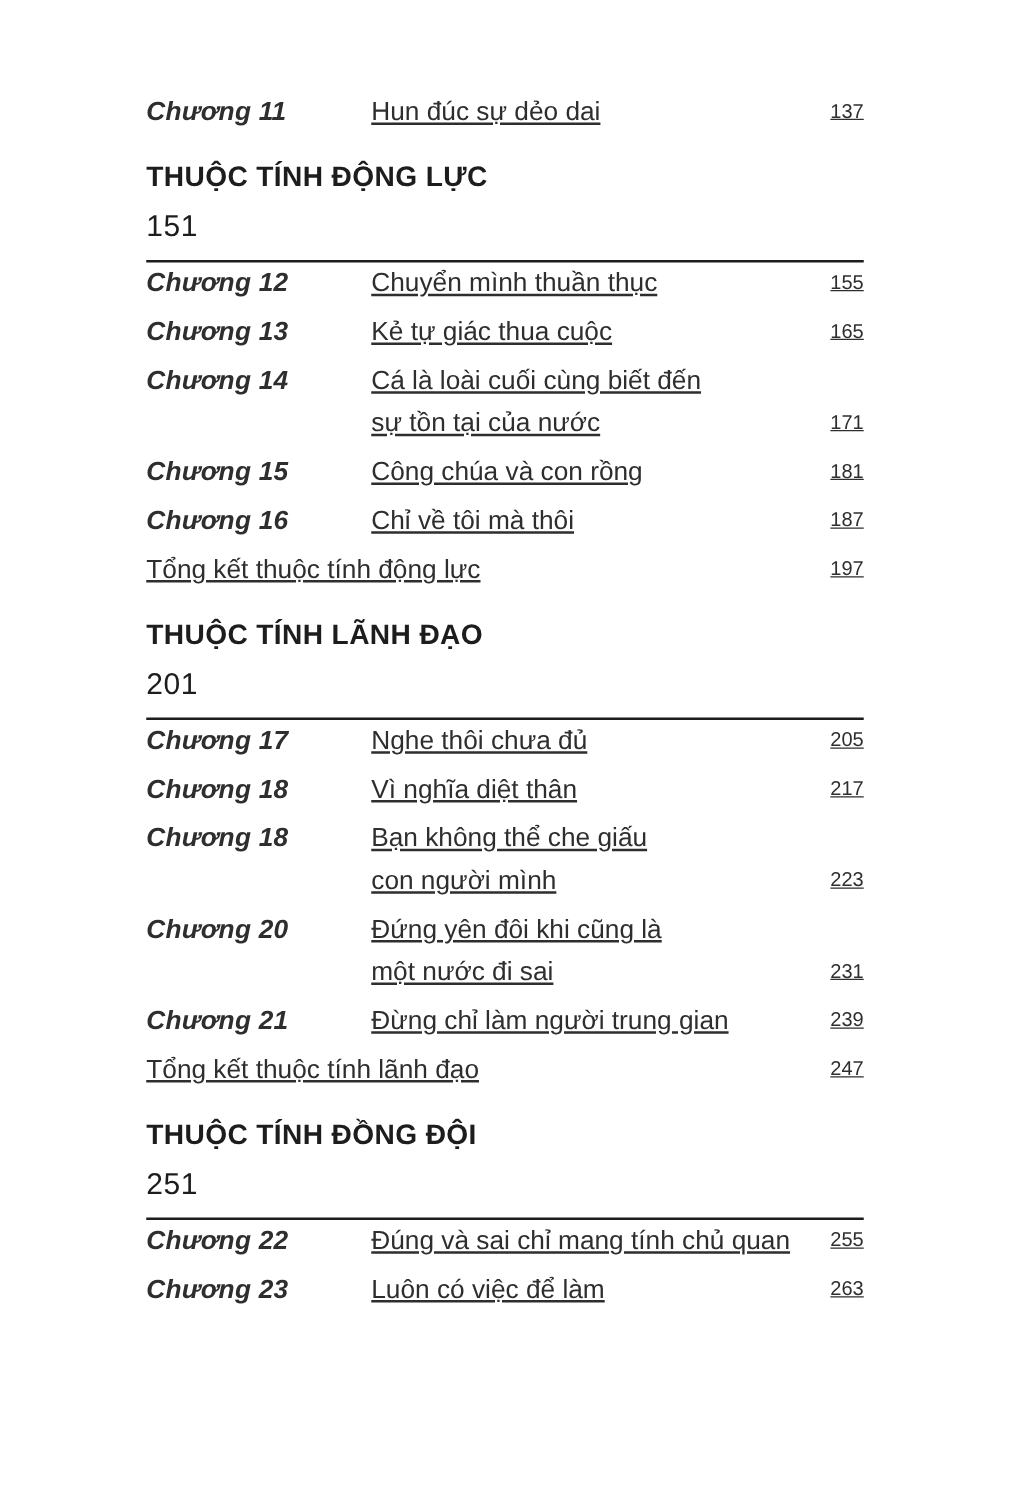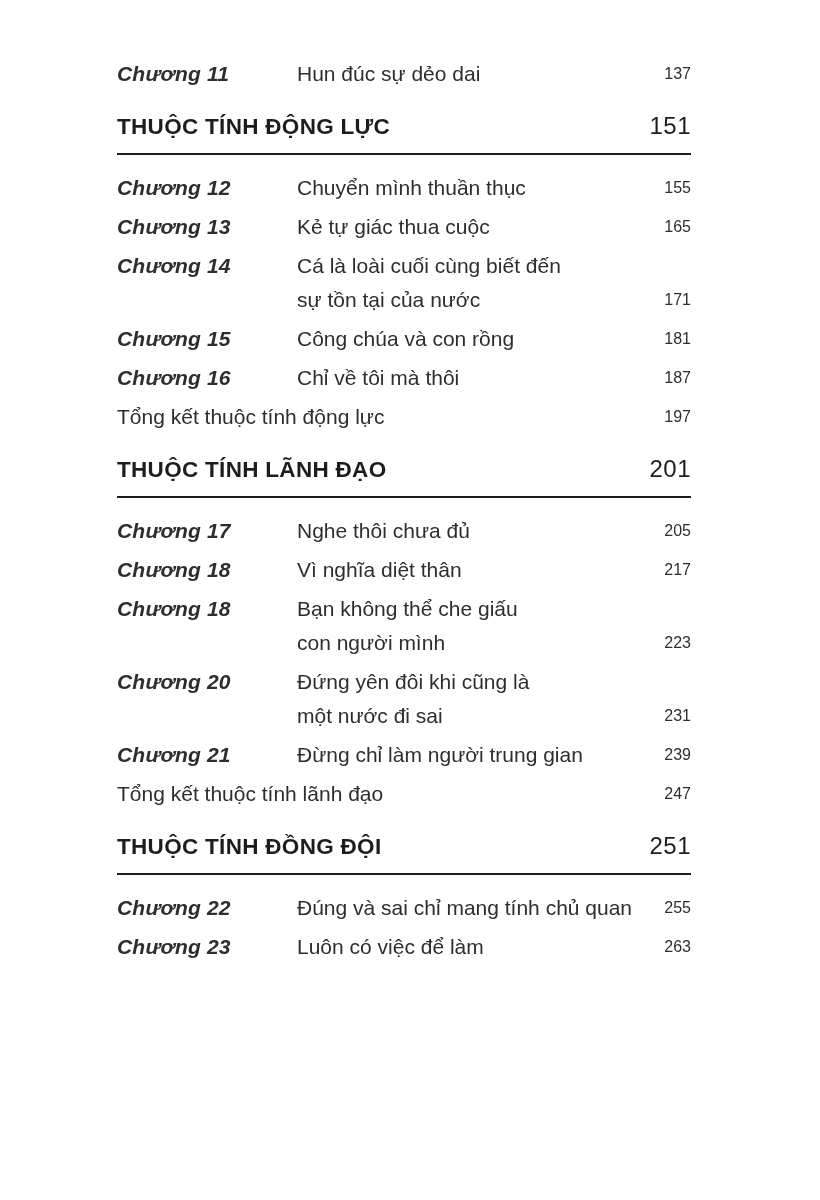--- a/index.html
+++ b/index.html
@@ -11,21 +11,21 @@
     height: 1200px;
     background: var(--bg, #ffffff);
     font-family: "Liberation Sans", sans-serif;
     color: var(--fg, #2e2e2e);
     overflow: hidden;
   }
   .page {
     box-sizing: border-box;
     width: 820px;
     height: 1200px;
-    padding: 57px 129px 0 117px;
+    padding: 73px 129px 0 117px;
     display: flex;
     flex-direction: column;
   }
   .row {
     display: flex;
     margin-bottom: 5px;
   }
   .label {
     flex: 0 0 180px;
     width: 180px;
@@ -37,20 +37,21 @@
   }
   .content {
     flex: 1 1 auto;
     min-width: 0;
   }
   .line {
     display: flex;
     align-items: center;
     font-size: 21px;
     line-height: 34px;
+    text-decoration: underline;
   }
   .title {
     white-space: nowrap;
     flex: 0 0 auto;
   }
   .dots {
     flex: 1 1 auto;
     min-width: 12px;
     margin: 0 4px 0 3px;
     background-image: radial-gradient(circle at 4.5px 25.5px, var(--fg, #2e2e2e) 1.55px, transparent 1.95px);
@@ -66,22 +67,23 @@
   }
   .summary .line {
     flex: 1 1 auto;
   }
   .section-header {
     display: flex;
     justify-content: space-between;
     align-items: baseline;
     border-bottom: 2px solid var(--rule, #1d1d1d);
     padding-bottom: 6px;
-    margin: 10px 0 16px 0;
+    margin: 10px 0 0 0;
     color: var(--heading, #1d1d1d);
+    flex-direction: column;
   }
   .section-title {
     font-size: 22.5px;
     font-weight: bold;
     line-height: 40px;
     letter-spacing: 0.3px;
   }
   .section-page {
     font-size: 24px;
     font-weight: 400;

